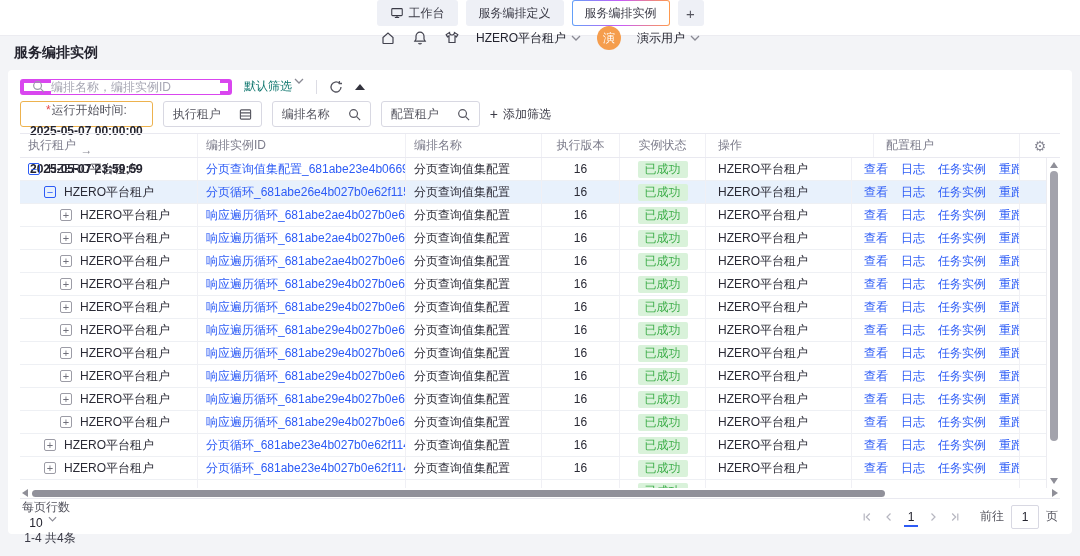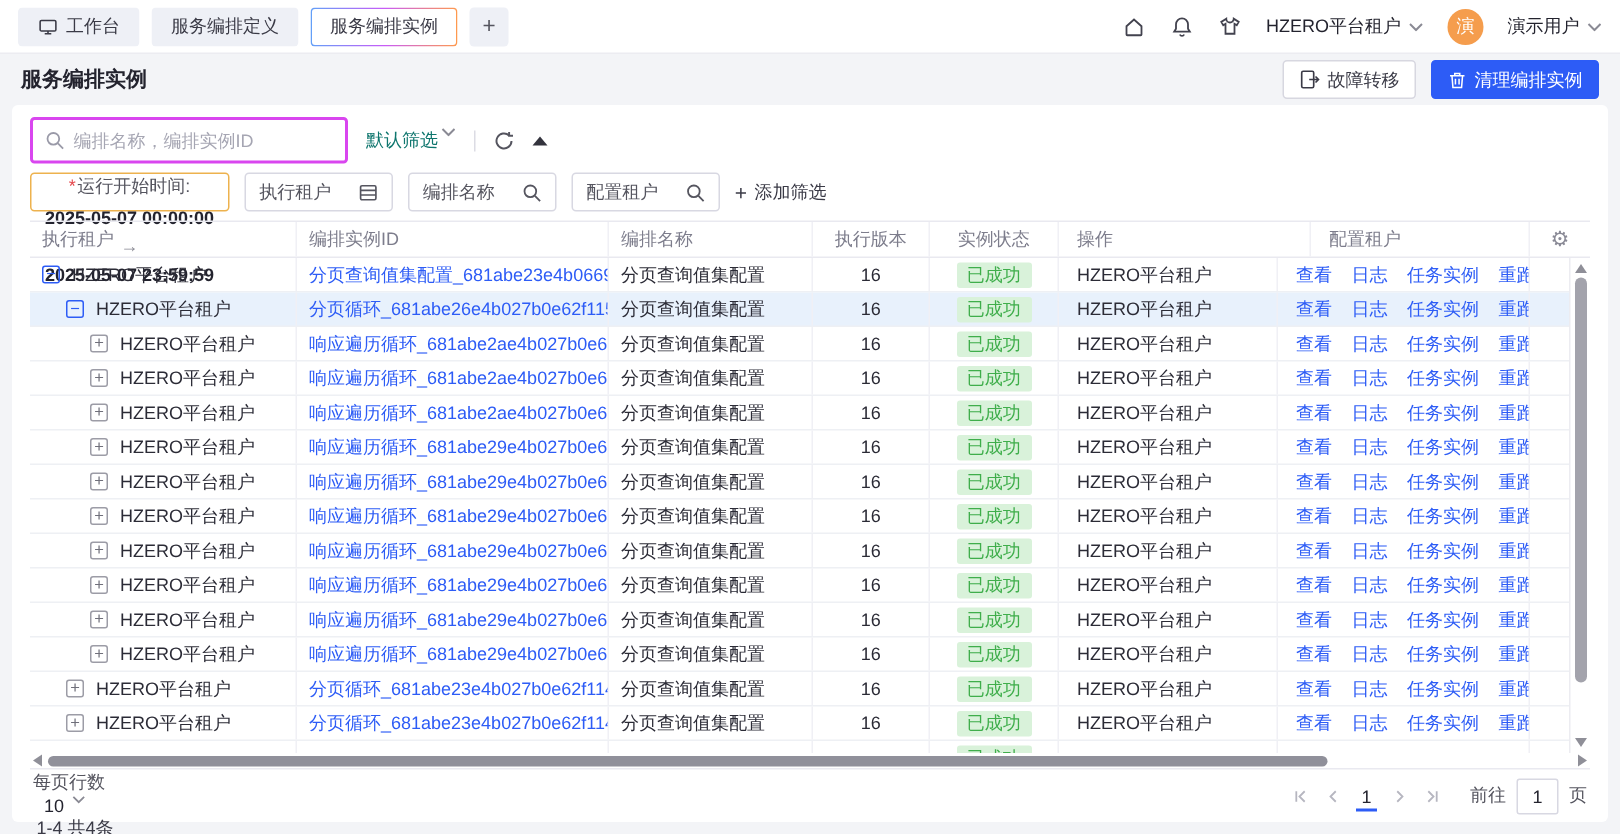--- a/index.html
+++ b/index.html
@@ -5,21 +5,21 @@
   * { box-sizing: border-box; margin: 0; padding: 0; }
   html,body { width:1080px; height:556px; overflow:hidden; }
   body {
     font-family: "Liberation Sans", "DejaVu Sans", sans-serif;
     font-size: 12px; color:#2b2b36; background:#f3f4f7;
   }
   svg { display:block; }
 
   
   .topbar { height:36px; background:#fff; display:flex; align-items:center;
-    justify-content:space-between; padding:0 12px; border-bottom:1px solid #ececf1; }
+    justify-content:space-between; padding:0 12px; border-bottom:1px solid #ececf1;flex-direction:column; }
   .tabs { display:flex; align-items:center; gap:8px; }
   .tab { height:26px; padding:0 12px; display:flex; align-items:center; gap:5px;
     background:#eef0f6; border:1px solid transparent; border-radius:3px;
     color:#3a3a46; cursor:pointer; white-space:nowrap; }
   .tab.active { background:linear-gradient(#fff,#fff) padding-box,
     linear-gradient(90deg,#62a0f8,#c75cf8,#ff9a4d) border-box; }
   .tab-add { width:26px; height:26px; background:#eef0f6; border-radius:3px;
     display:flex; align-items:center; justify-content:center; font-size:15px; color:#55555f; cursor:pointer; }
   .topbar-right { display:flex; align-items:center; gap:16px; }
   .tb-icon { color:#42424e; cursor:pointer; }
@@ -34,21 +34,21 @@
   .header-actions { display:flex; align-items:center; gap:10px; }
   .btn { height:26px; padding:0 10px; border-radius:3px; display:flex; align-items:center;
     gap:5px; font-size:12px; cursor:pointer; }
   .btn-ghost { background:#fff; border:1px solid #d7d7e0; color:#3a3a46; }
   .btn-primary { background:#2d5cf6; border:1px solid #2d5cf6; color:#fff; }
 
   
   .card { margin:0 8px; background:#fff; border-radius:4px; padding:8px 12px 0 12px; }
 
   .search-row { display:flex; align-items:center; gap:12px; margin-bottom:6px; }
-  .search-box { width:212px; height:31px; border:2px solid #d946ef; border-radius:3px;
+  .search-box { width:212px; height:16px; border:4px solid #d946ef; border-radius:3px;
     display:flex; align-items:center; gap:6px; padding:0 8px; color:#9a9aa8; }
   .search-box input { border:none; outline:none; flex:1; font-size:12px; min-width:0;
     font-family:inherit; color:#23232e; }
   .search-box input::placeholder { color:#a6a6b3; }
   .default-filter { display:flex; align-items:flex-start; gap:2px; color:#0f766e; cursor:pointer; }
   .v-div { width:1px; height:14px; background:#dcdce4; }
   .icon-btn { color:#55555f; cursor:pointer; display:flex; align-items:center; }
   .collapse-tri { width:0; height:0; border-left:5px solid transparent;
     border-right:5px solid transparent; border-bottom:6px solid #33333d; cursor:pointer; }
 
@@ -179,39 +179,20 @@
         <svg width="10" height="6" viewBox="0 0 10 6" fill="none" stroke="currentColor" stroke-width="1.3">
             <path d="M1 1l4 4 4-4"></path>
           </svg>
       </span>
     </span>
   </div>
 </div>
 
 <div class="page-header">
   <div class="page-title">服务编排实例</div>
-  <div class="header-actions">
-    <button class="btn btn-ghost">
-      <span>
-        <svg width="14" height="14" viewBox="0 0 14 14" fill="none" stroke="currentColor" stroke-width="1.1">
-            <rect x="1.8" y="1.5" width="8" height="11" rx="1"></rect>
-            <path d="M6.8 7h6.2M11 5l2 2-2 2"></path>
-          </svg>
-      </span>
-      <span>故障转移</span>
-    </button>
-    <button class="btn btn-primary">
-      <span>
-        <svg width="13" height="13" viewBox="0 0 14 14" fill="none" stroke="currentColor" stroke-width="1.1">
-            <path d="M1.8 3.8h10.4M5.2 3.8V2.2h3.6v1.6M3.2 3.8l.7 8.4h6.2l.7-8.4M5.7 6v4M8.3 6v4"></path>
-          </svg>
-      </span>
-      <span>清理编排实例</span>
-    </button>
-  </div>
 </div>
 
 <div class="card">
 
   <div class="search-row">
     <div class="search-box">
       <span>
         <svg width="13" height="13" viewBox="0 0 14 14" fill="none" stroke="currentColor" stroke-width="1.3">
             <circle cx="6" cy="6" r="4.2"></circle>
             <path d="M9.3 9.3L13 13"></path>

